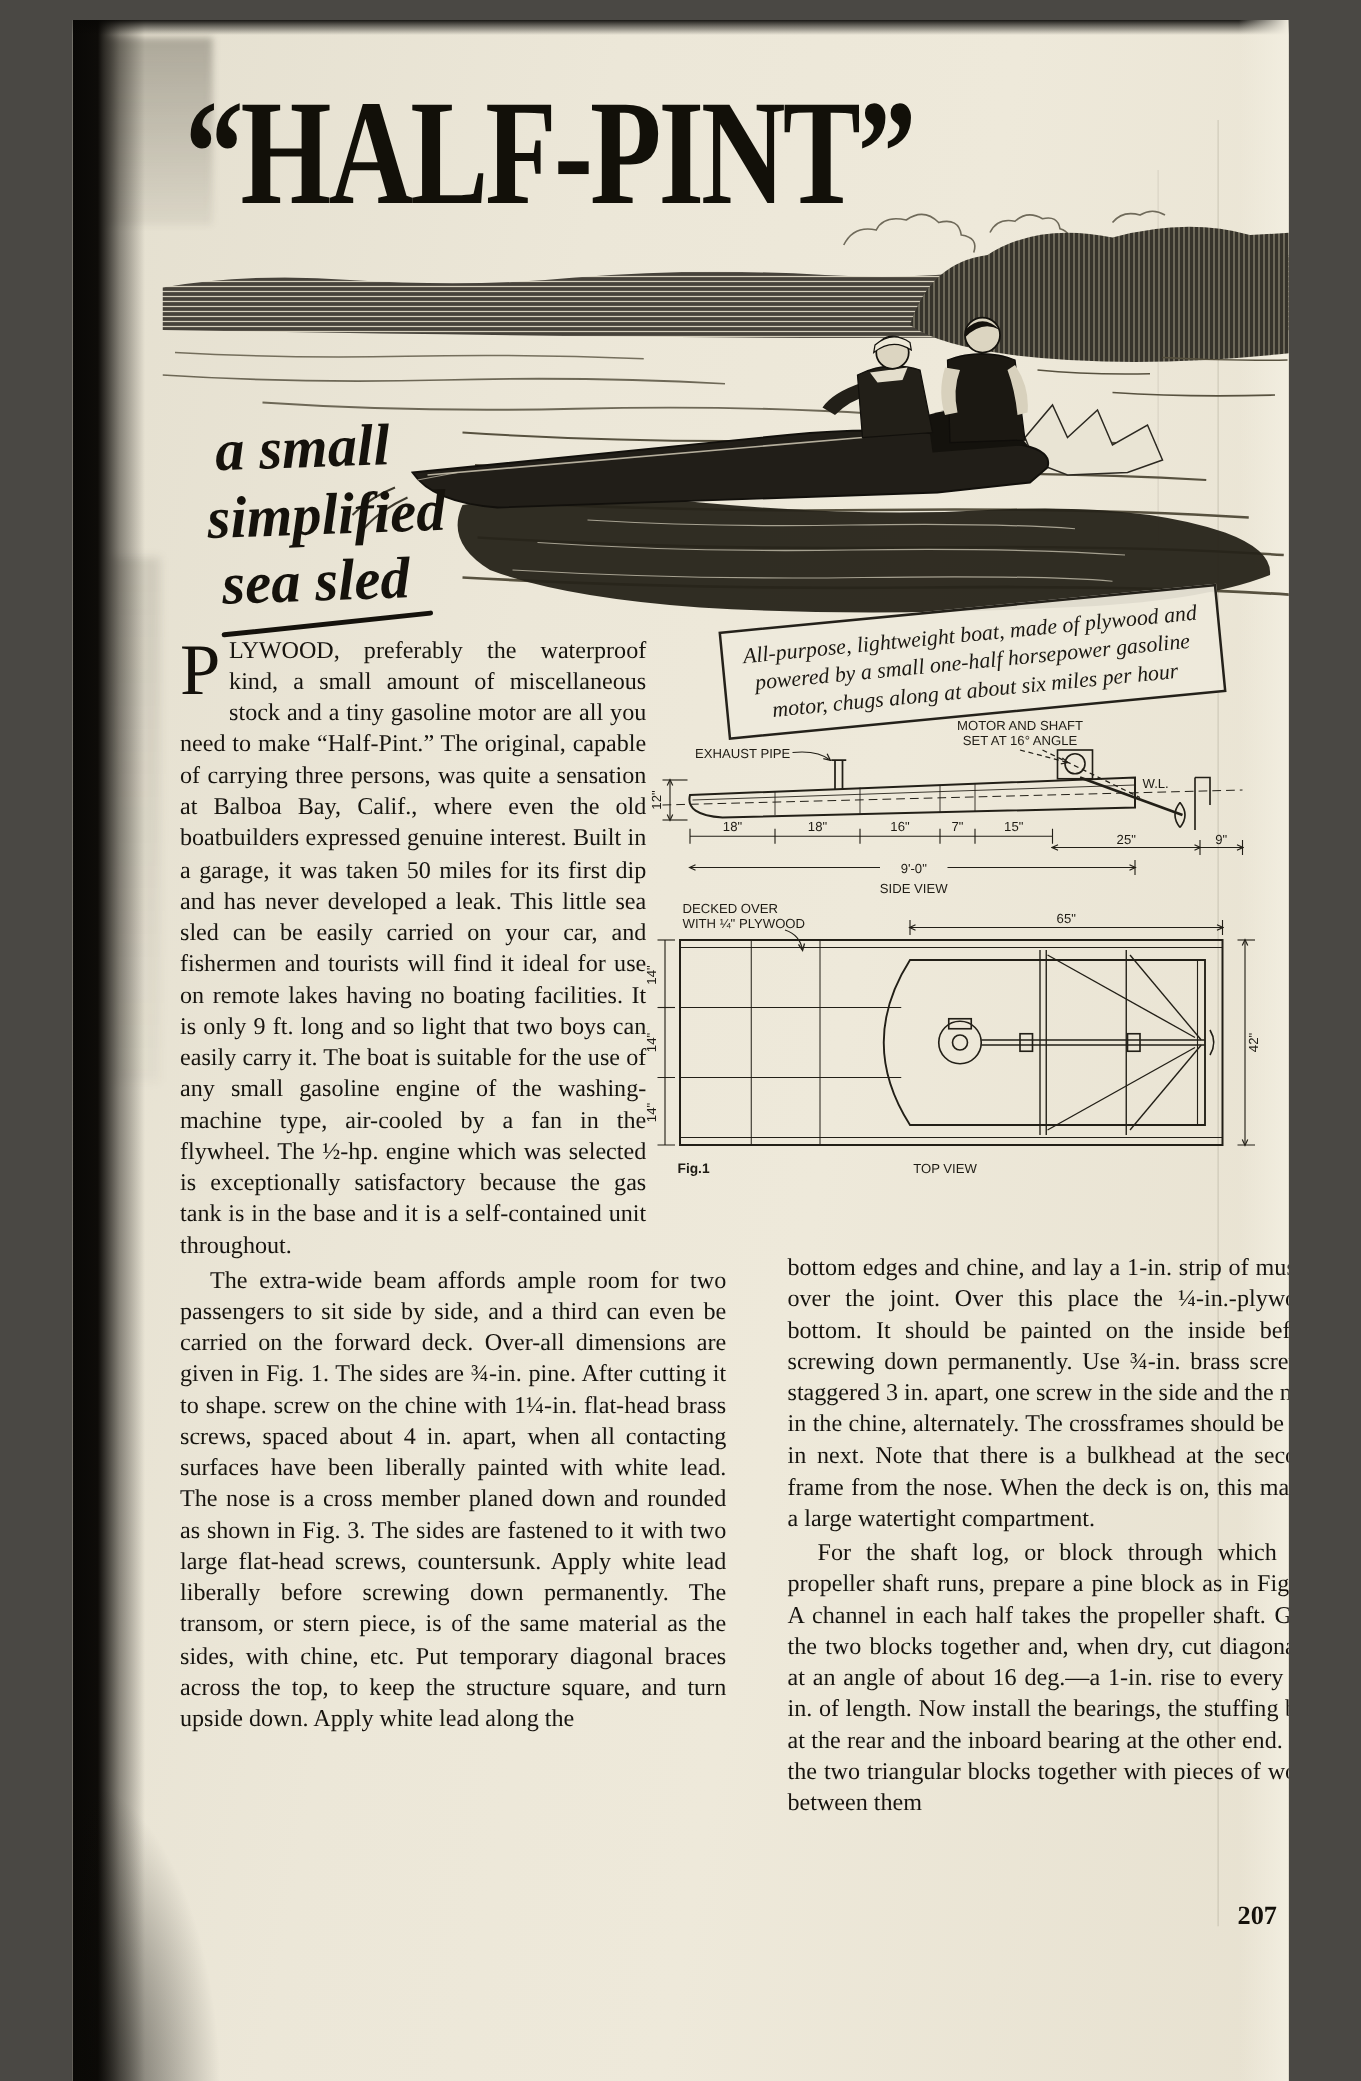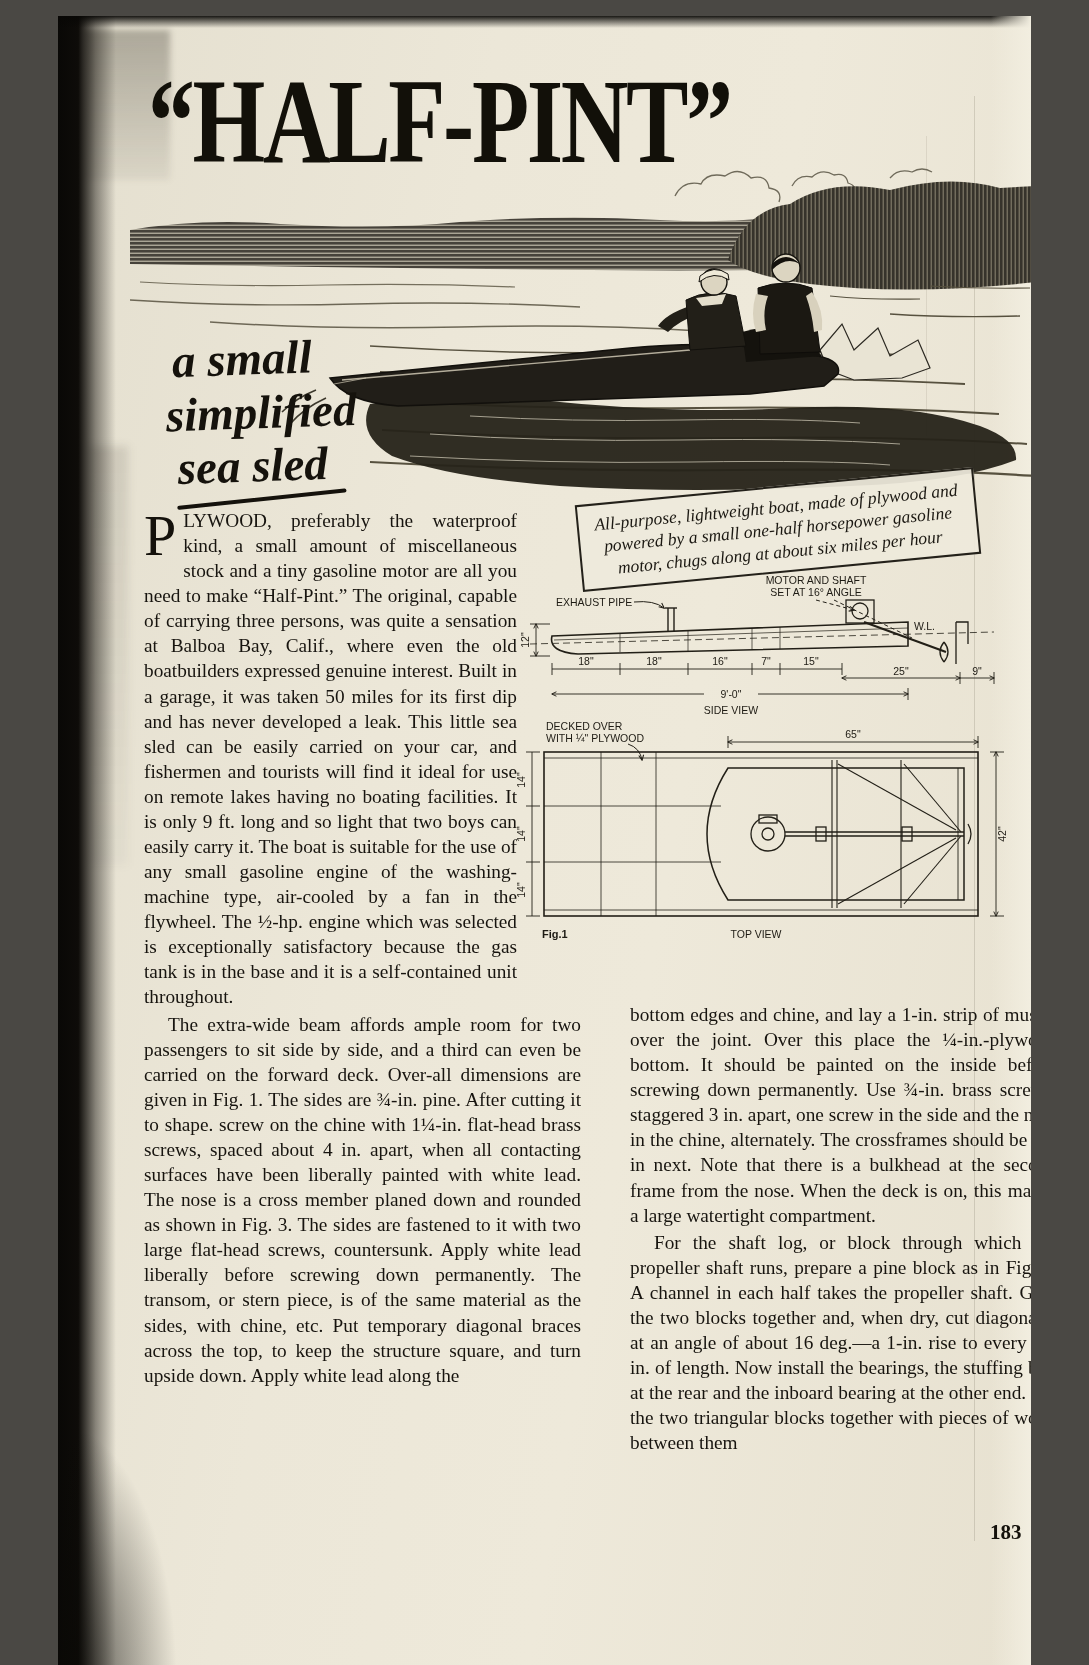--- a/index.html
+++ b/index.html
@@ -316,14 +316,14 @@
     <div class="spacer"></div>
     <p><span class="dropcap">P</span><span>LYWOOD, preferably the waterproof kind, a small amount of miscellaneous stock and a tiny gasoline motor are all you need to make “Half-Pint.” The original, capable of carrying three persons, was quite a sensation at Balboa Bay, Calif., where even the old boatbuilders expressed genuine interest. Built in a garage, it was taken 50 miles for its first dip and has never developed a leak. This little sea sled can be easily carried on your car, and fishermen and tourists will find it ideal for use on remote lakes having no boating facilities. It is only 9 ft. long and so light that two boys can easily carry it. The boat is suitable for the use of any small gasoline engine of the washing-machine type, air-cooled by a fan in the flywheel. The ½-hp. engine which was selected is exceptionally satisfactory because the gas tank is in the base and it is a self-contained unit throughout.</span></p>
     <p class="indent">The extra-wide beam affords ample room for two passengers to sit side by side, and a third can even be carried on the forward deck. Over-all dimensions are given in Fig. 1. The sides are ¾-in. pine. After cutting it to shape. screw on the chine with 1¼-in. flat-head brass screws, spaced about 4 in. apart, when all contacting surfaces have been liberally painted with white lead. The nose is a cross member planed down and rounded as shown in Fig. 3. The sides are fastened to it with two large flat-head screws, countersunk. Apply white lead liberally before screwing down permanently. The transom, or stern piece, is of the same material as the sides, with chine, etc. Put temporary diagonal braces across the top, to keep the structure square, and turn upside down. Apply white lead along the</p>
   </div>
 
   <div class="col col-right">
     <p>bottom edges and chine, and lay a 1-in. strip of muslin over the joint. Over this place the ¼-in.-plywood bottom. It should be painted on the inside before screwing down permanently. Use ¾-in. brass screws, staggered 3 in. apart, one screw in the side and the next in the chine, alternately. The crossframes should be put in next. Note that there is a bulkhead at the second frame from the nose. When the deck is on, this makes a large watertight compartment.</p>
     <p class="indent">For the shaft log, or block through which the propeller shaft runs, prepare a pine block as in Fig. 8. A channel in each half takes the propeller shaft. Glue the two blocks together and, when dry, cut diagonally at an angle of about 16 deg.—a 1-in. rise to every 3½ in. of length. Now install the bearings, the stuffing box at the rear and the inboard bearing at the other end. Put the two triangular blocks together with pieces of wood between them</p>
   </div>
 
-  <div class="pagenum">183</div>
+  <div class="pagenum">207</div>
 </div>
 
 </body></html>

